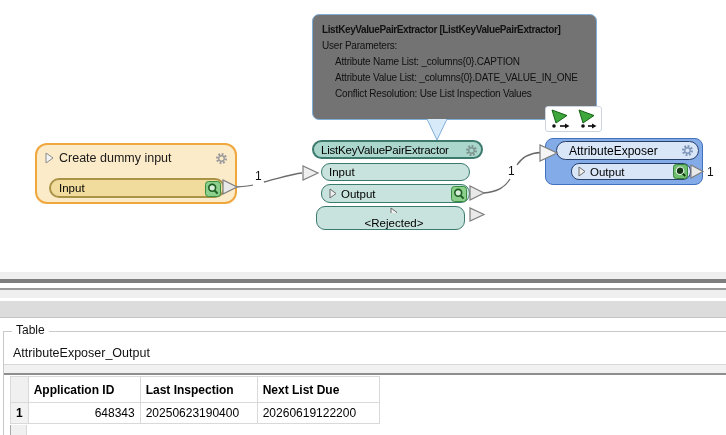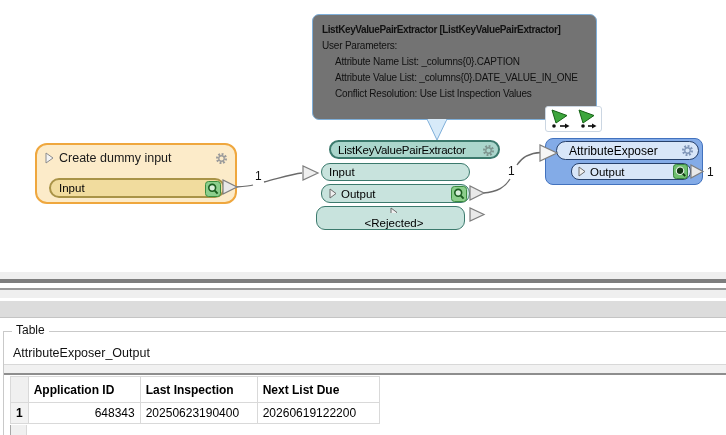--- a/index.html
+++ b/index.html
@@ -20,21 +20,21 @@
     font-size:12.5px; color:#1a1a1a; }
   .gear { position:absolute; width:13px; height:13px; }
   .node-creator .gear { right:7px; top:7px; }
   .port-creator { position:absolute; left:12px; top:33px; width:176px; height:20px;
     background:#F1DC9E; border:2px solid #A99347; border-radius:10px;
     display:flex; align-items:center; font-size:11.5px; padding-left:8px; }
   .port-creator .mag { position:absolute; right:2px; top:1px; }
 
   
   .pill { position:absolute; display:flex; align-items:center; z-index:1; }
-  .ex-title { left:329px; top:140px; width:171px; height:19px; background:#ABD6CC;
+  .ex-title { left:312px; top:140px; width:171px; height:19px; background:#ABD6CC;
     border:2px solid #3C7A6D; border-radius:10px; font-size:11.5px; letter-spacing:-0.2px;
     padding-left:7px; }
   .ex-title .gear { right:3px; top:2px; }
   .ex-port { background:#C8E3DD; border:1.5px solid #3C7A6D; border-radius:9px;
     font-size:11.5px; padding-left:7px; gap:4px; }
   .ex-in   { left:321px; top:163px; width:149px; height:18px; }
   .ex-out  { left:321px; top:184px; width:149px; height:19px; }
   .ex-rej  { left:316px; top:206px; width:149px; height:24px;flex-direction:column; }
   .ex-out .mag { position:absolute; right:2px; top:1px; }
 

